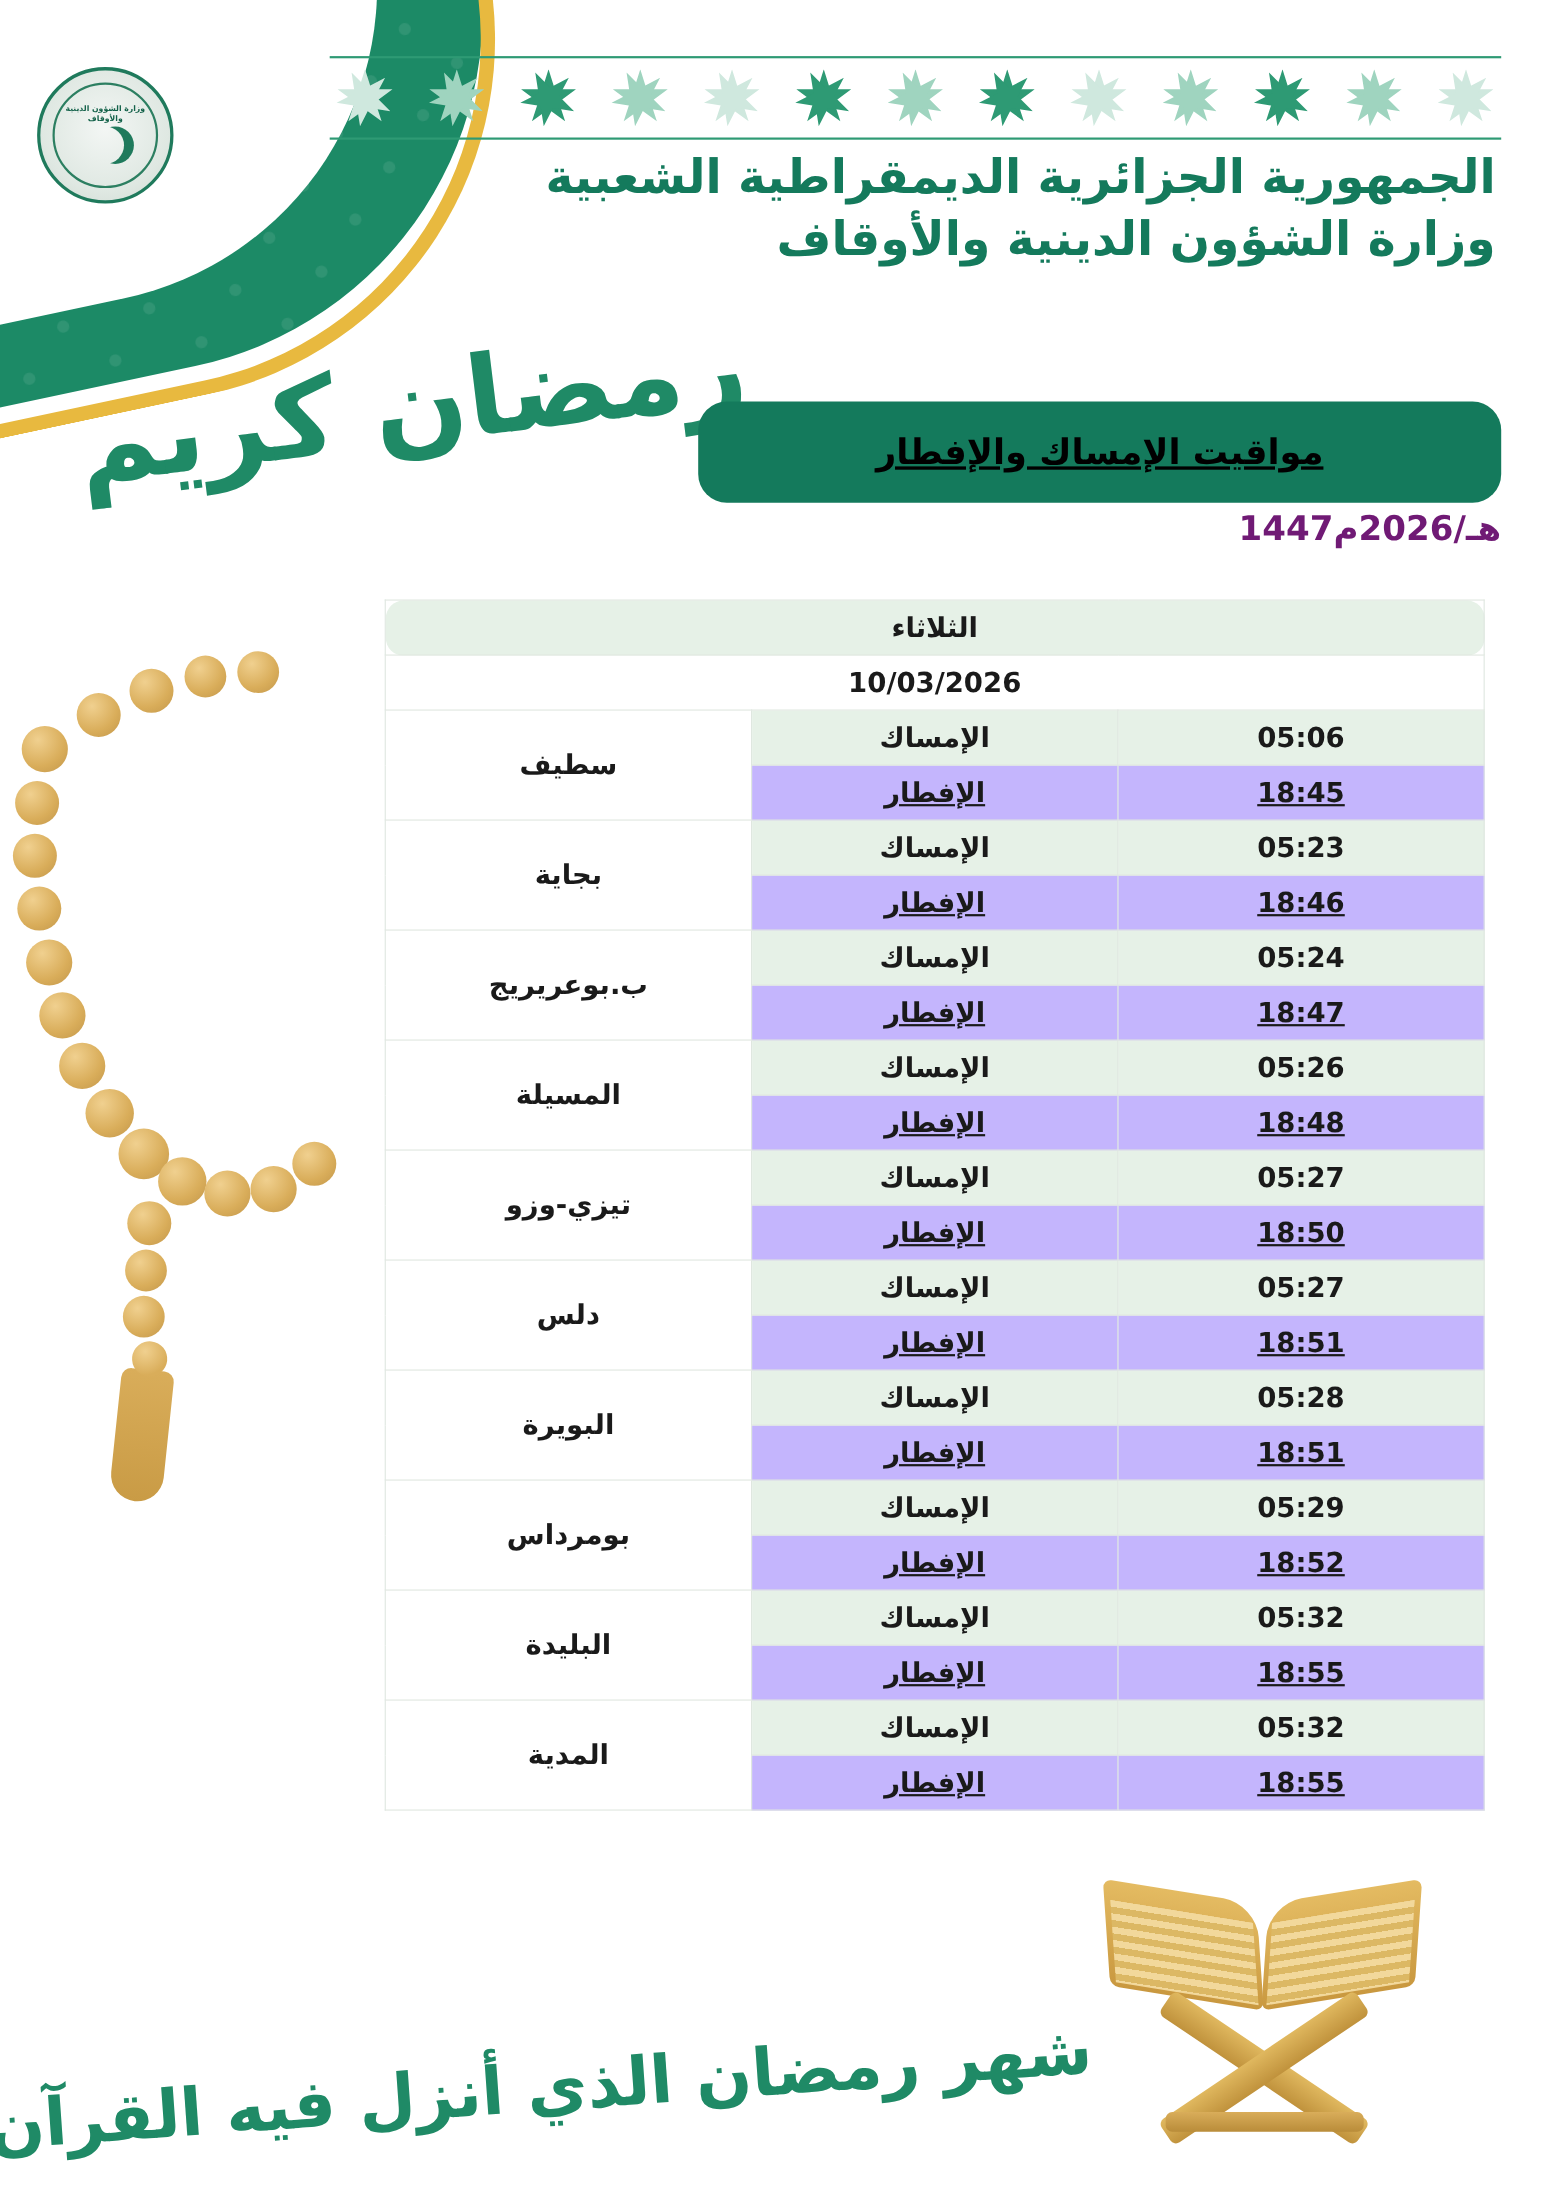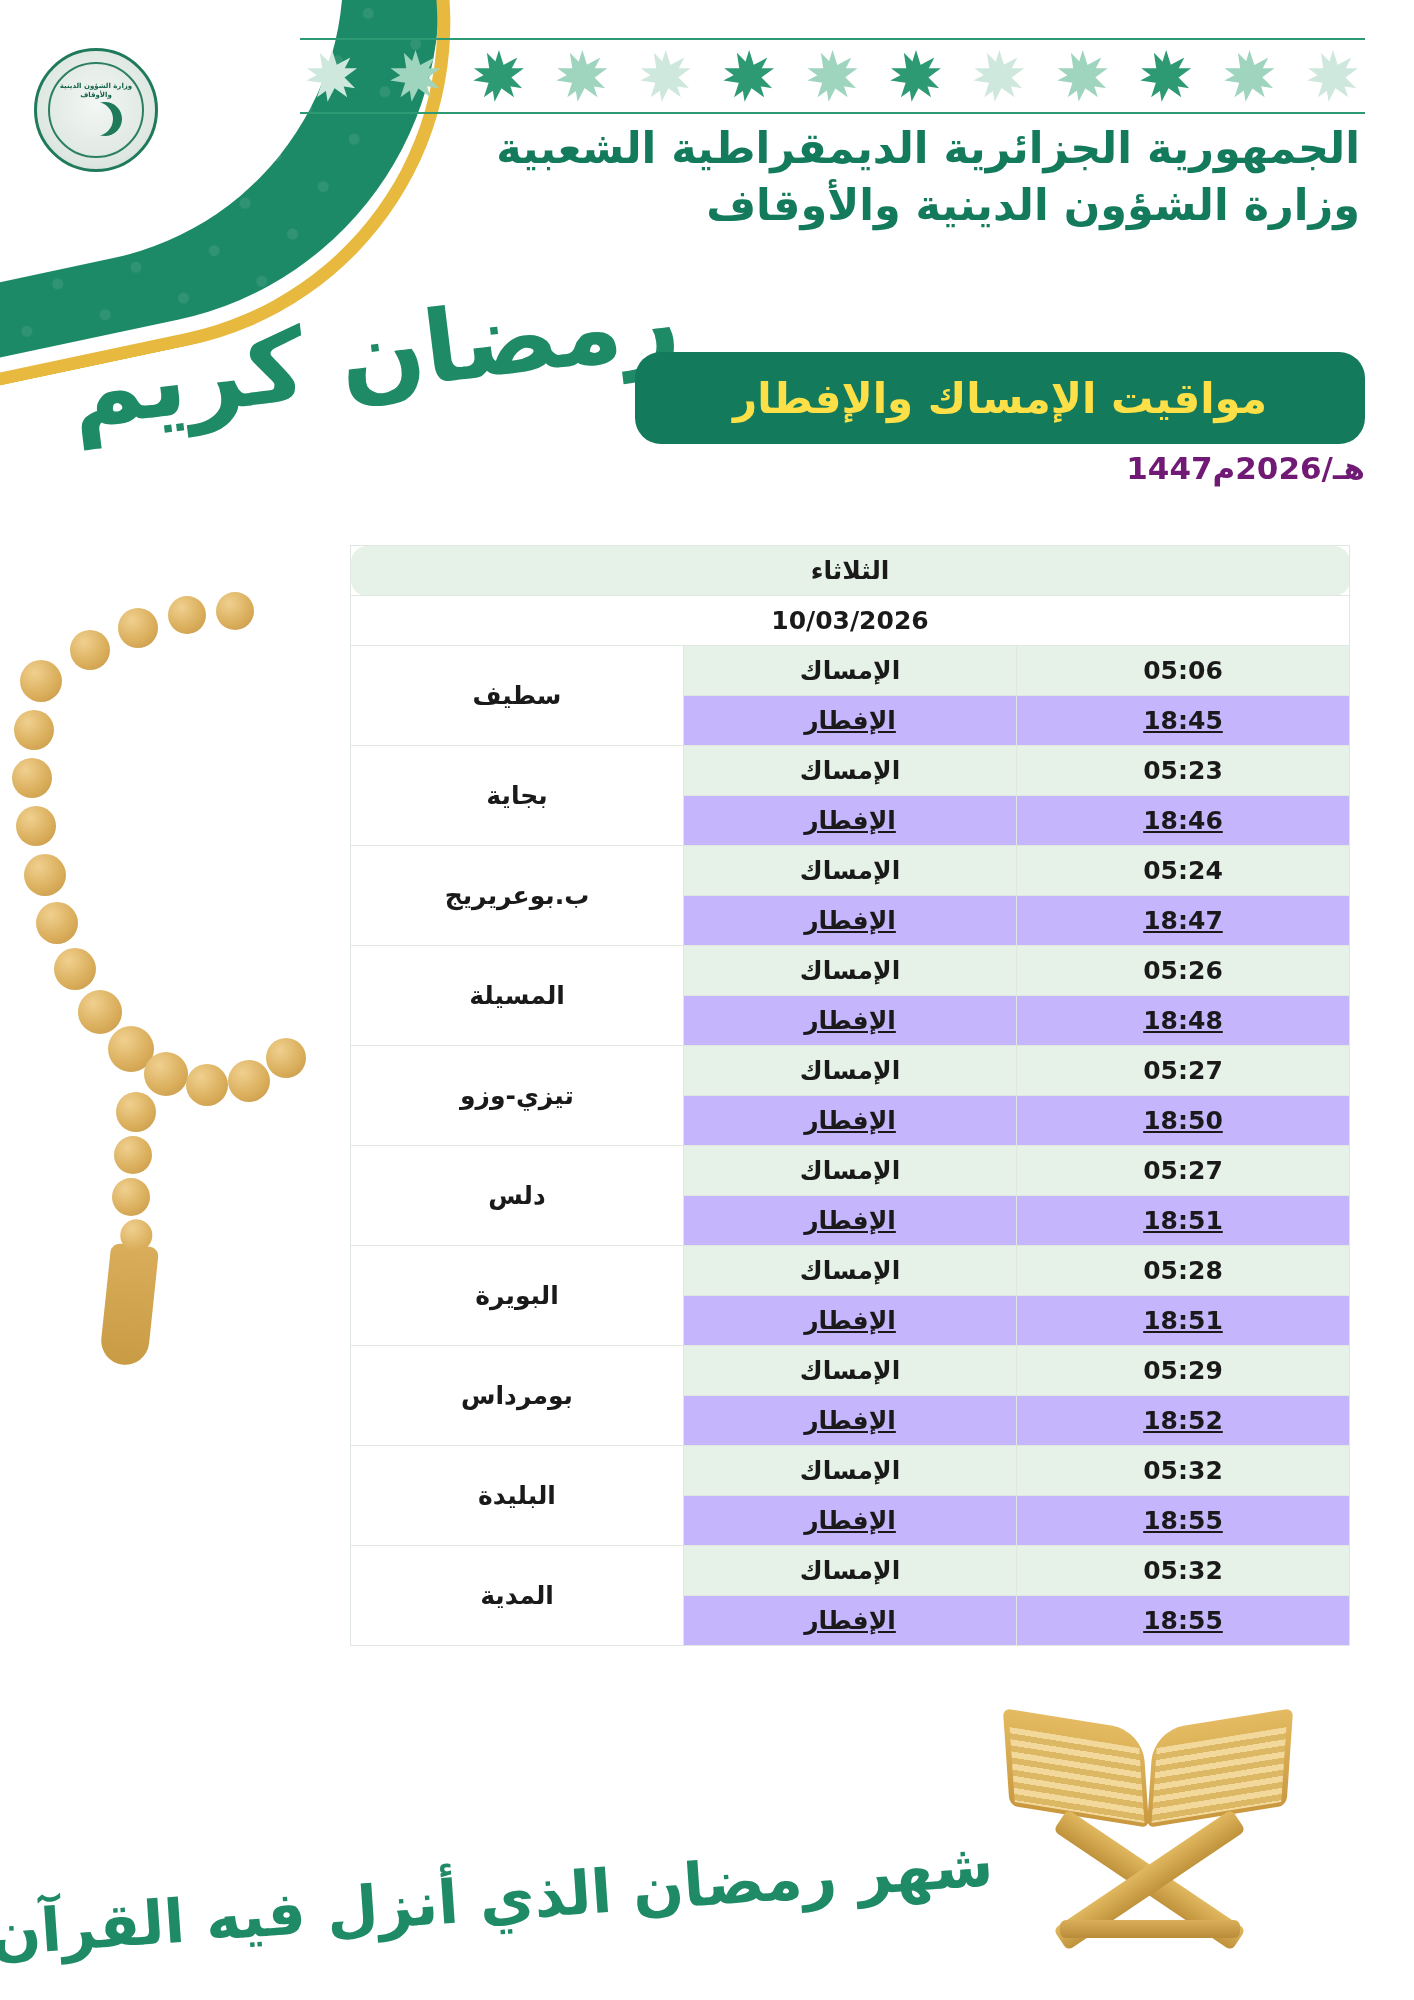--- a/index.html
+++ b/index.html
@@ -5,21 +5,21 @@
   * { box-sizing: border-box; margin: 0; padding: 0; }
   html, body {
     width: 1414px; height: 2000px;
     background: #ffffff;
     font-family: "DejaVu Sans", "Liberation Sans", sans-serif;
     overflow: hidden;
   }
   .page { position: relative; width: 1414px; height: 2000px; background: #fff; }
 
   
-  .header-wrap { position: absolute; top: 0; left: 0; width: 1414px; height: 540px; }
+  .header-wrap { position: absolute; top: 13px; left: 0; width: 1414px; height: 540px; }
 
   .corner-green {
     position: absolute; top: -230px; left: -250px;
     width: 700px; height: 560px;
     background: #1c8a66;
     border-radius: 0 0 330px 0;
     transform: rotate(-12deg);
   }
   .corner-green-pattern {
     position: absolute; top: -230px; left: -250px;
@@ -114,21 +114,21 @@
   }
 
   .green-pill {
     position: absolute; top: 352px; left: 635px;
     width: 730px; height: 92px;
     background: #147a5c;
     border-radius: 26px;
     display: flex; align-items: center; justify-content: center;
   }
   .green-pill span {
-    color: #fde047; font-size: 42px; font-weight: bold;
+    color: #000000; font-size: 32px; font-weight: bold; text-decoration: underline;
   }
   .year-line {
     position: absolute; top: 450px; left: 980px;
     width: 385px; text-align: right;
     font-size: 31px; font-weight: bold; color: #701a75;
     direction: ltr;
   }
 
   
   .table-area {

